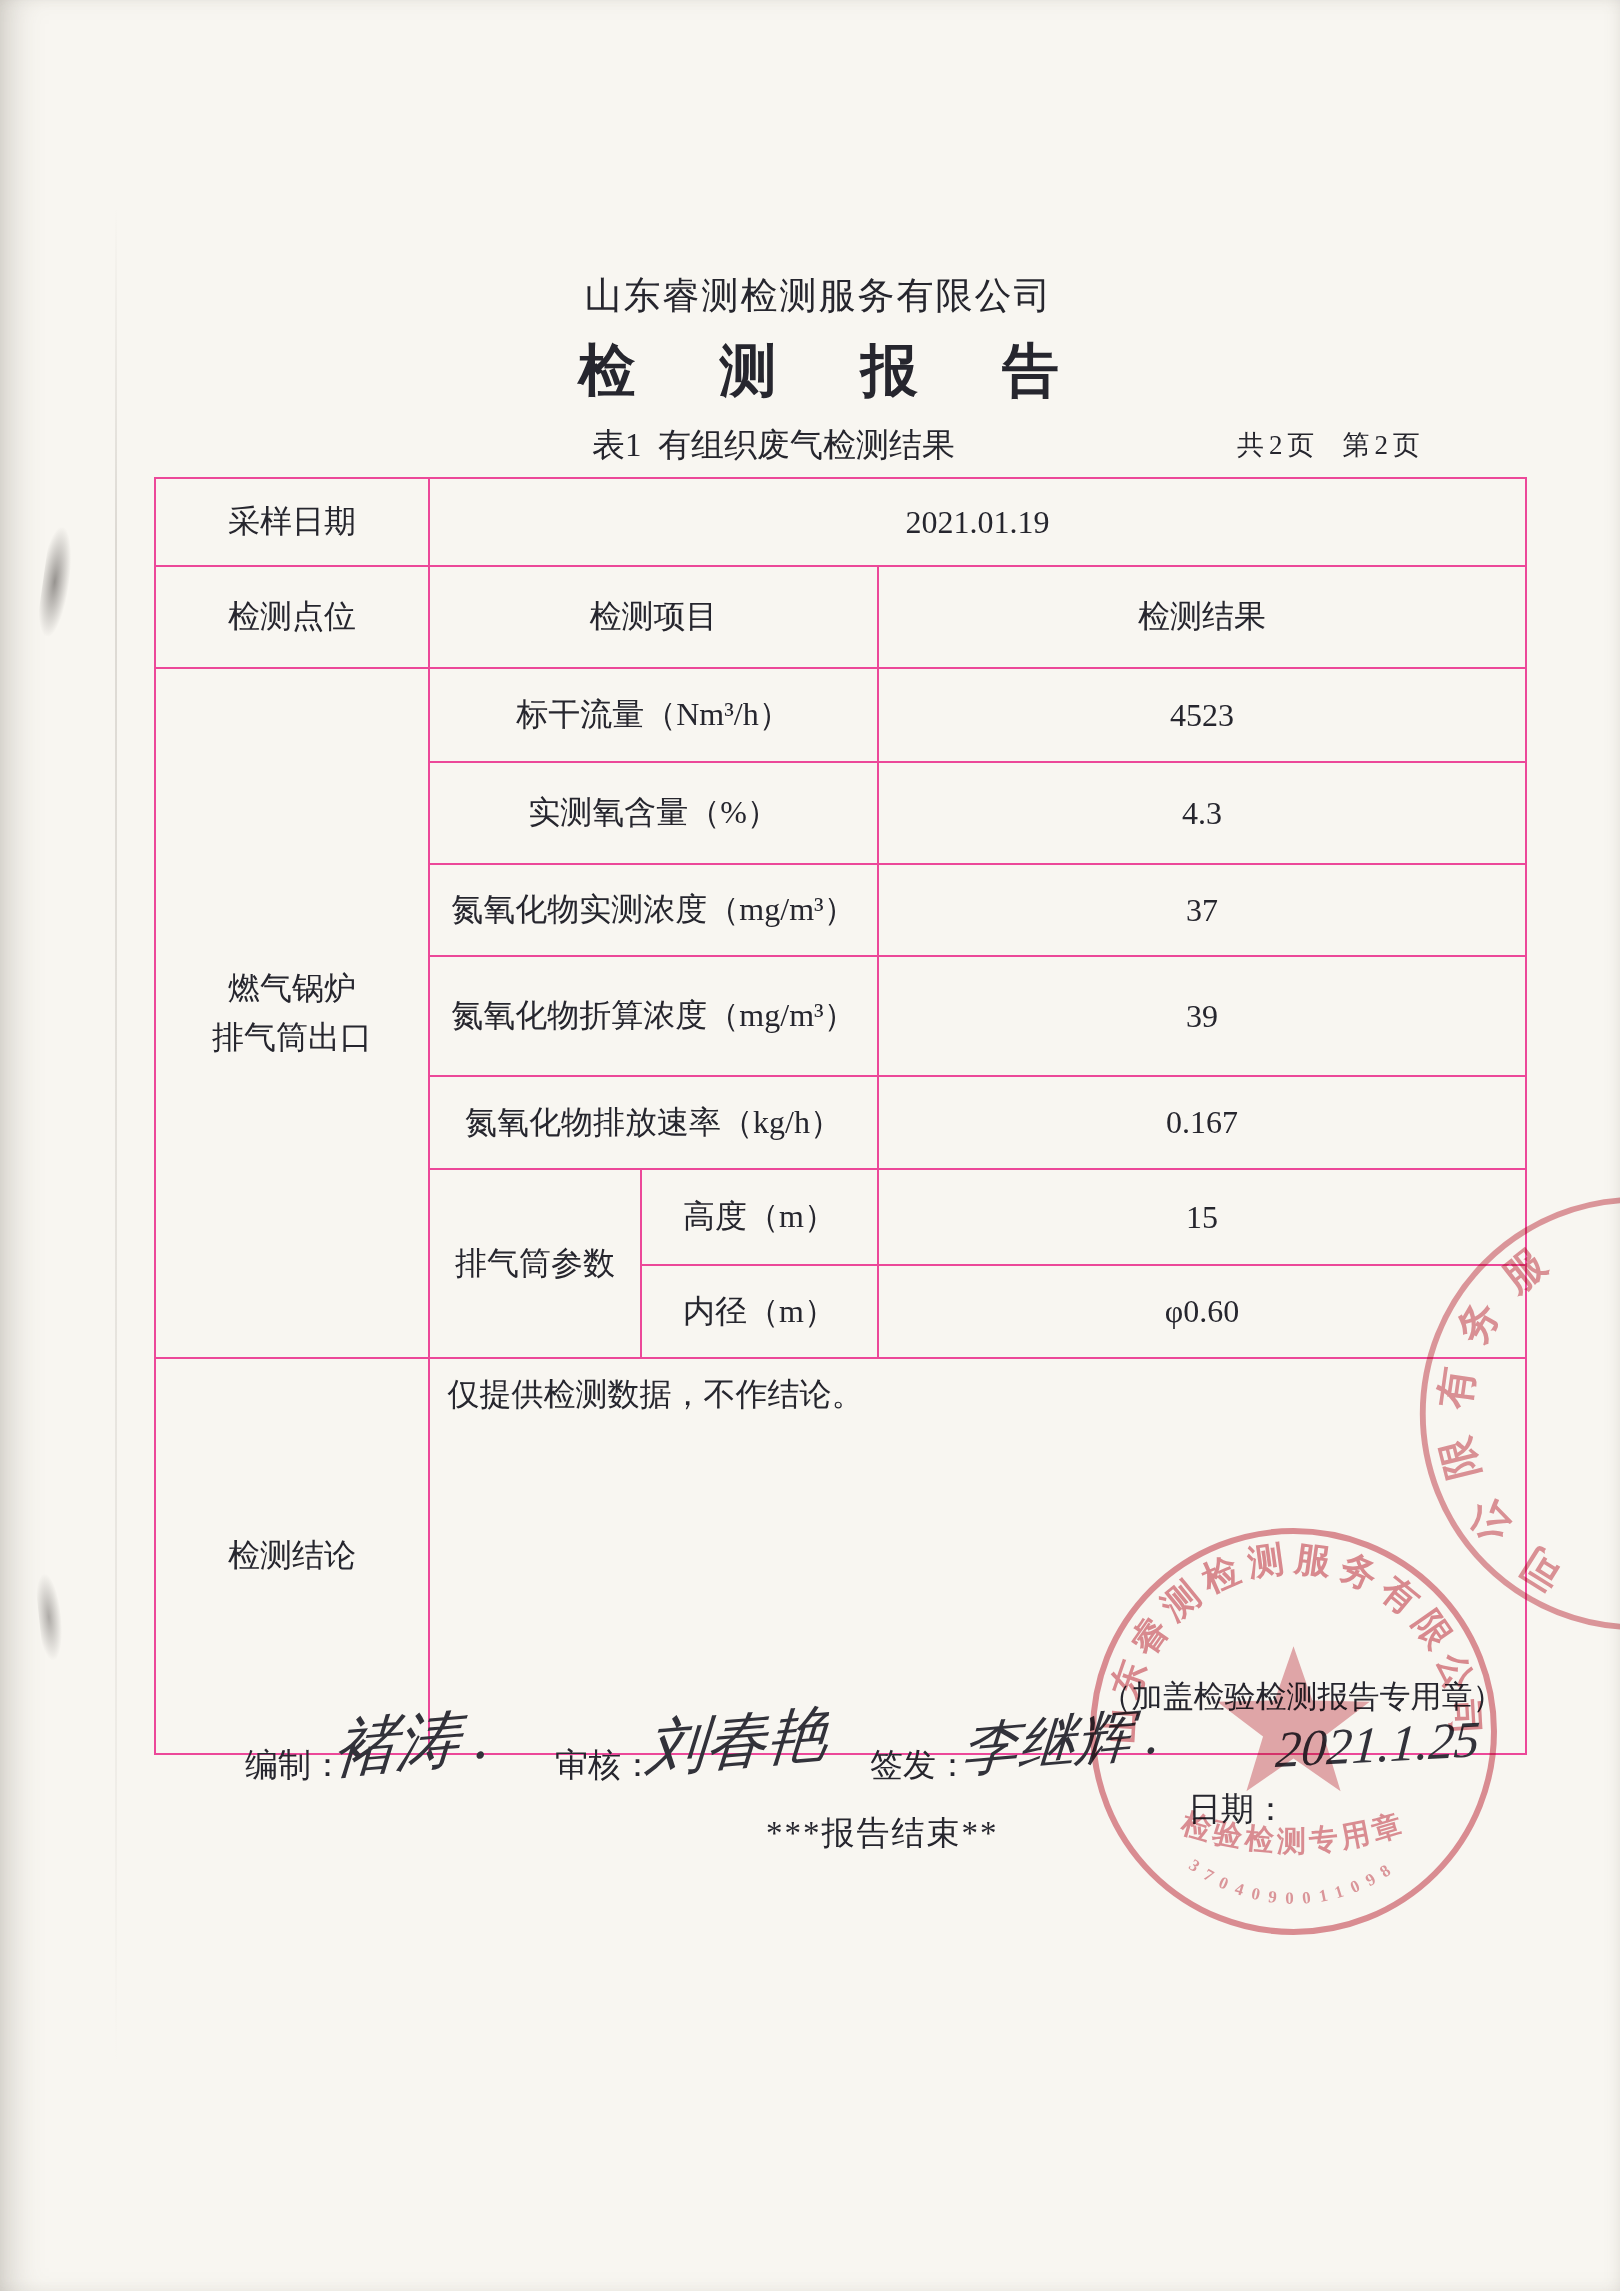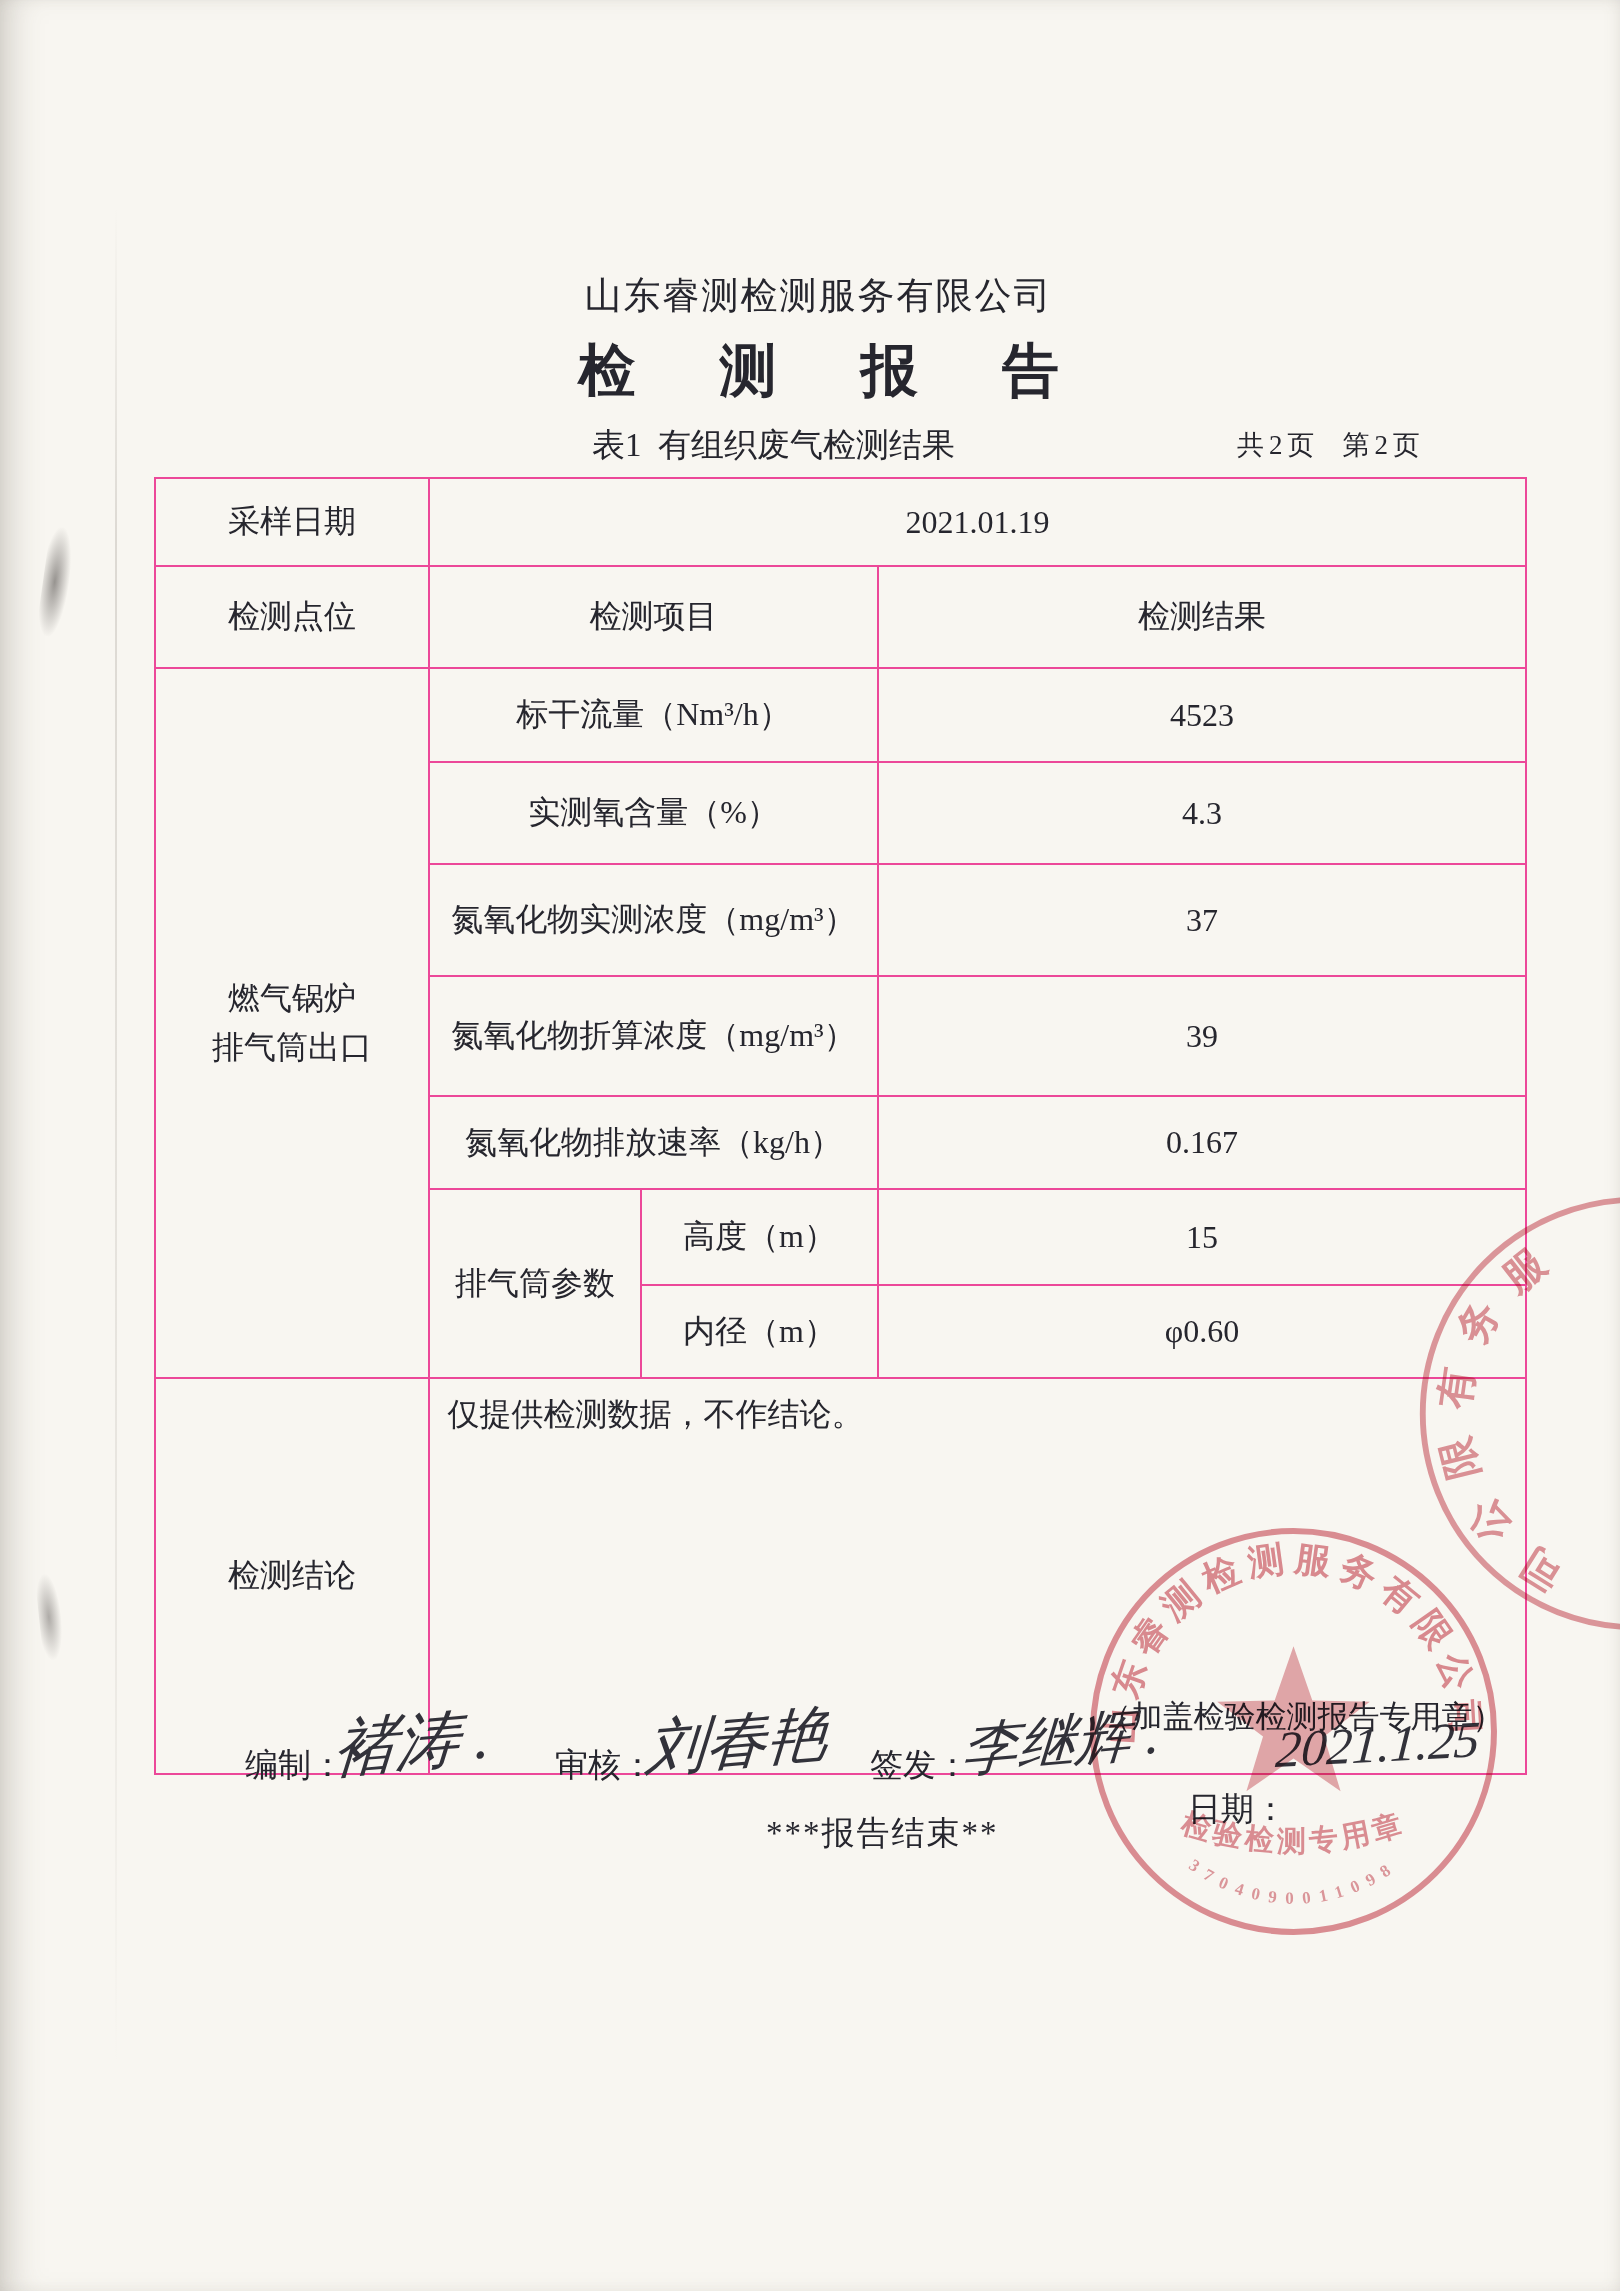--- a/index.html
+++ b/index.html
@@ -28,21 +28,21 @@
     font-size:32px;
   }
   table.report,table.report td{border:2px solid #ec4899;}
   table.report{border-width:2.9px;}
   table.report td{
     text-align:center;vertical-align:middle;
     padding:0;overflow:hidden;
   }
   col.c1{width:274px;}col.c2{width:212px;}col.c3{width:237px;}col.c4{width:648px;}
   tr.r1{height:88px;}  tr.r2{height:102px;} tr.r3{height:94px;}
-  tr.r4{height:102px;}  tr.r5{height:112px;margin-left:12px;}  tr.r6{height:120px;}
+  tr.r4{height:102px;}  tr.r5{height:92px;margin-left:12px;}  tr.r6{height:120px;}
   tr.r7{height:93px;}  tr.r8{height:96px;}  tr.r9{height:93px;}
   tr.r10{height:396px;}
   td.point-cell div{line-height:49px;}
   td.conclusion-cell{position:relative;text-align:left;vertical-align:top;}
   .conclusion-text{position:absolute;left:17.6px;top:13.7px;font-size:32px;}
   .seal-note{position:absolute;right:21.6px;bottom:35px;font-size:31px;}
   
   .flabel{font-size:33px;white-space:pre;}
   .hand{
     display:inline-block;

